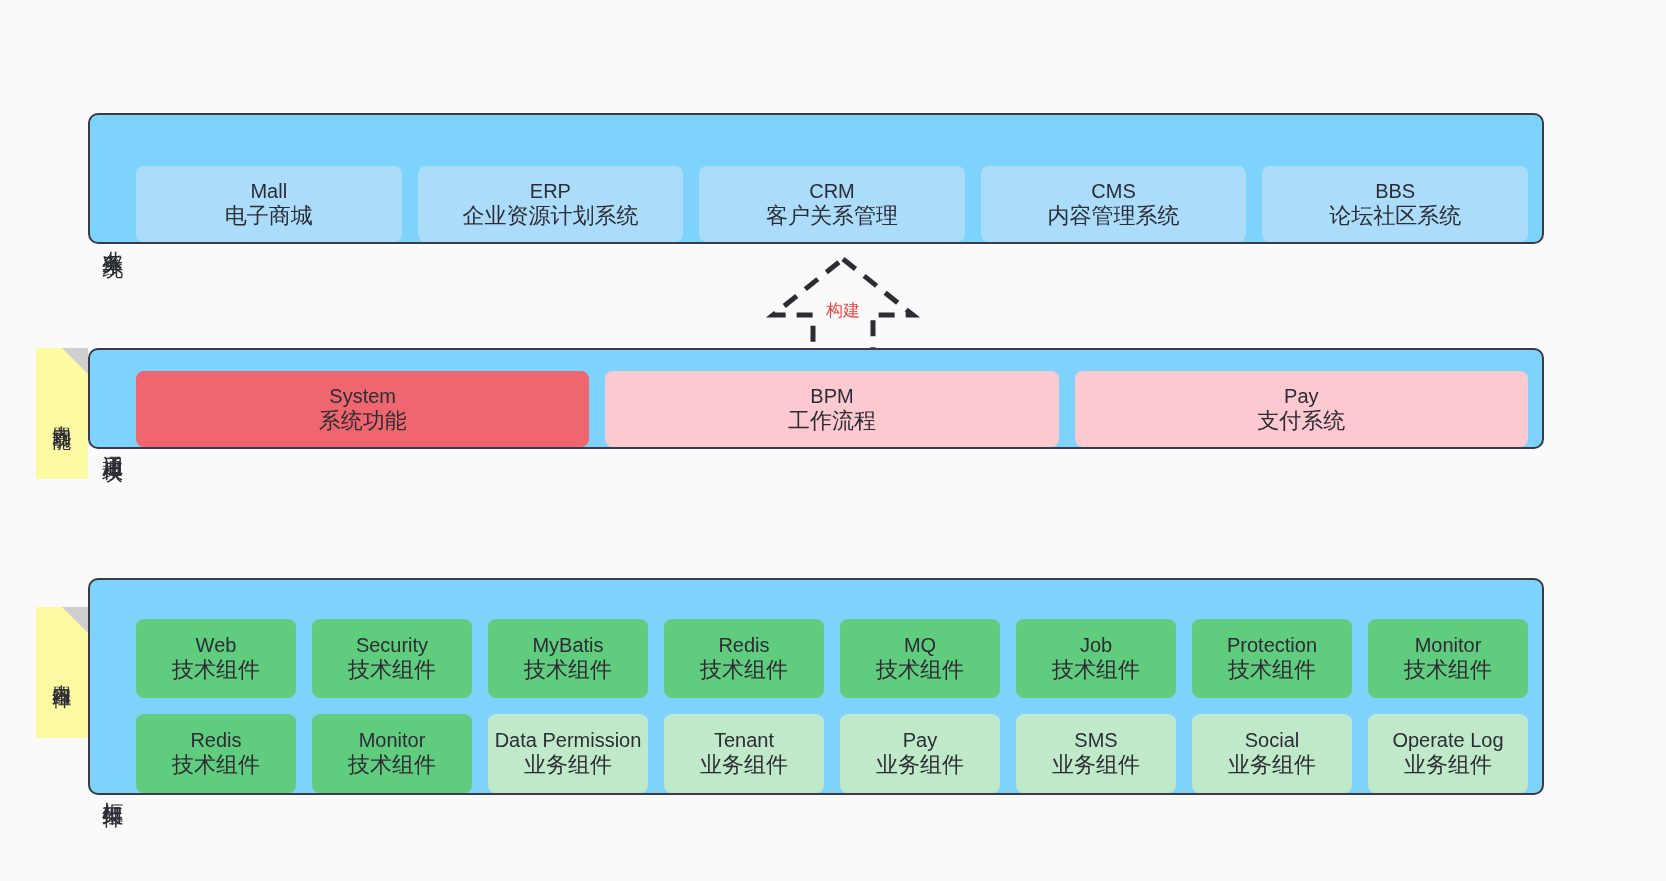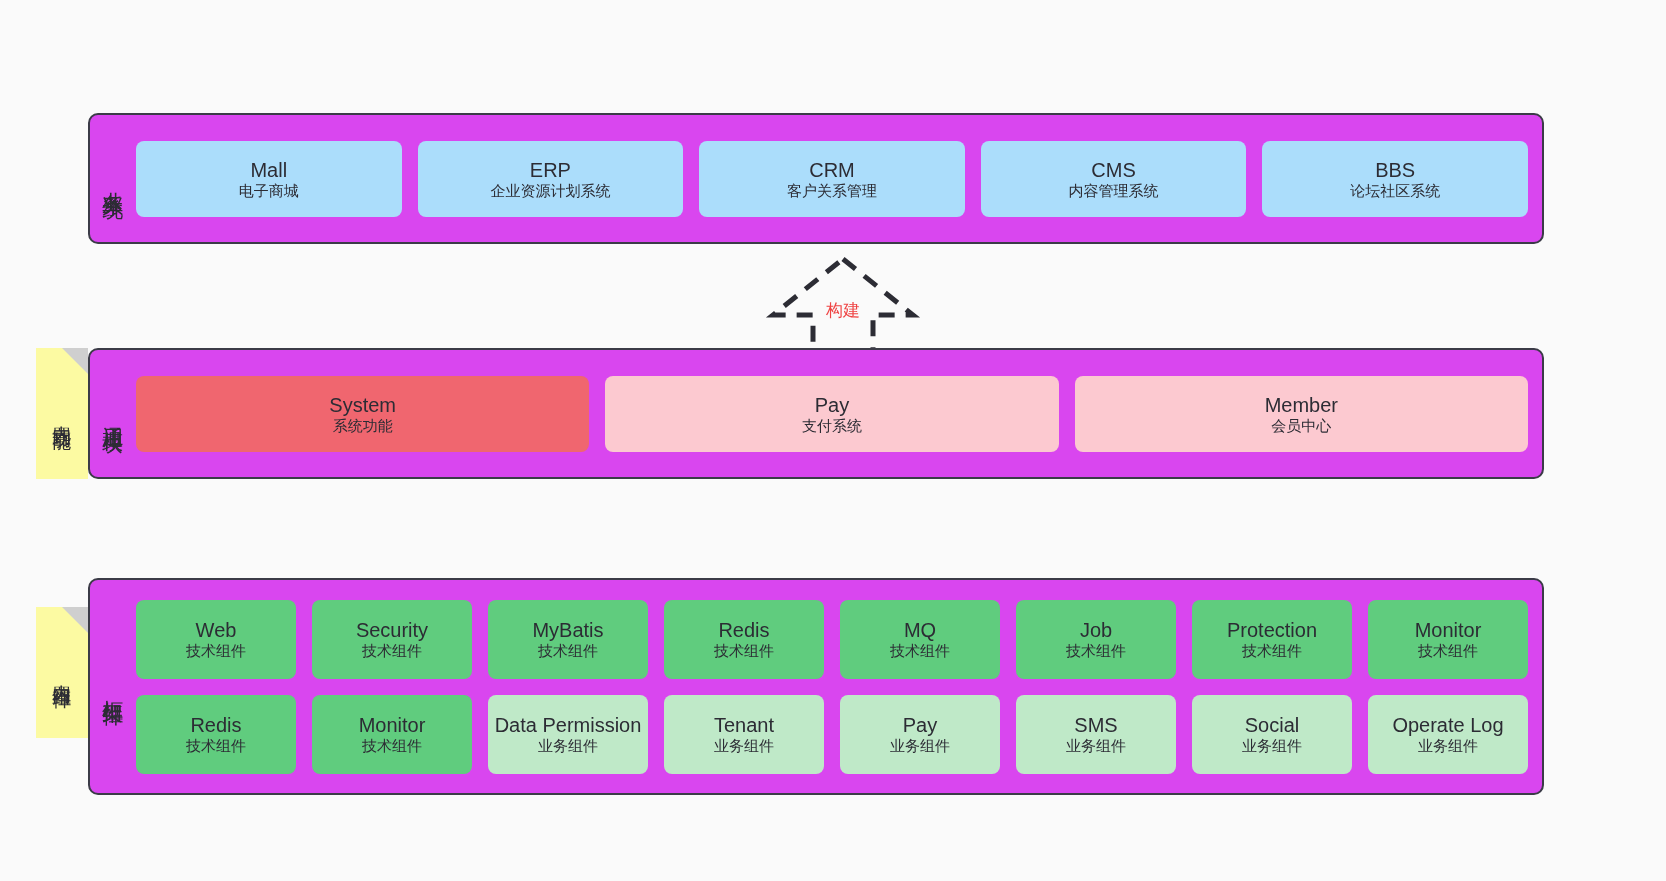--- a/index.html
+++ b/index.html
@@ -18,25 +18,25 @@
     position: absolute;
     left: 0; top: 0;
     width: 1666px;
     height: 881px;
   }
 
   
   .layer {
     position: absolute;
     box-sizing: border-box;
-    background: #d946ef;
+    background: #7dd3fc;
     border: 2px solid #3b3b47;
     border-radius: 10px;
     display: flex;
-    align-items: center;
+    align-items: flex-end;
   }
   .layer-title {
     flex: 0 0 auto;
     width: 46px;
     display: flex;
     align-items: center;
     justify-content: center;
     font-size: 21px;
     color: #2c2c34;
     writing-mode: vertical-rl;
@@ -66,37 +66,37 @@
     flex-direction: column;
     align-items: center;
     justify-content: center;
     text-align: center;
     line-height: 1.2;
     color: #2c2c34;
     padding: 6px 4px;
     user-select: none;
   }
   .cell .t1 { font-size: 20px; }
-  .cell .t2 { font-size: 15px; }
+  .cell .t2 { font-size: 22px; }
 
   
   #layer-business {
     left: 88px;
     top: 113px;
     width: 1456px;
     height: 131px;
   }
   #layer-business .cell { height: 76px; background: #abddfb; }
 
   
   #layer-common {
     left: 88px;
     top: 348px;
     width: 1456px;
-    height: 131px;
+    height: 101px;
   }
   #layer-common .cell { height: 76px; }
   .c-red   { background: #f0666f; }
   .c-pink  { background: #fcc9d0; }
 
   
   #layer-framework {
     left: 88px;
     top: 578px;
     width: 1456px;
@@ -209,26 +209,26 @@
 
   <div class="layer" id="layer-common">
     <div class="layer-title">通用模块</div>
     <div class="layer-body">
       <div class="row">
         <div class="cell c-red">
           <span class="t1">System</span>
           <span class="t2">系统功能</span>
         </div>
         <div class="cell c-pink">
+          <span class="t1">BPM</span>
+          <span class="t2">工作流程</span>
+        </div>
+        <div class="cell c-pink">
           <span class="t1">Pay</span>
           <span class="t2">支付系统</span>
-        </div>
-        <div class="cell c-pink">
-          <span class="t1">Member</span>
-          <span class="t2">会员中心</span>
         </div>
       </div>
     </div>
   </div>
 
 
   <div class="layer" id="layer-framework">
     <div class="layer-title">框架组件</div>
     <div class="layer-body">
 

